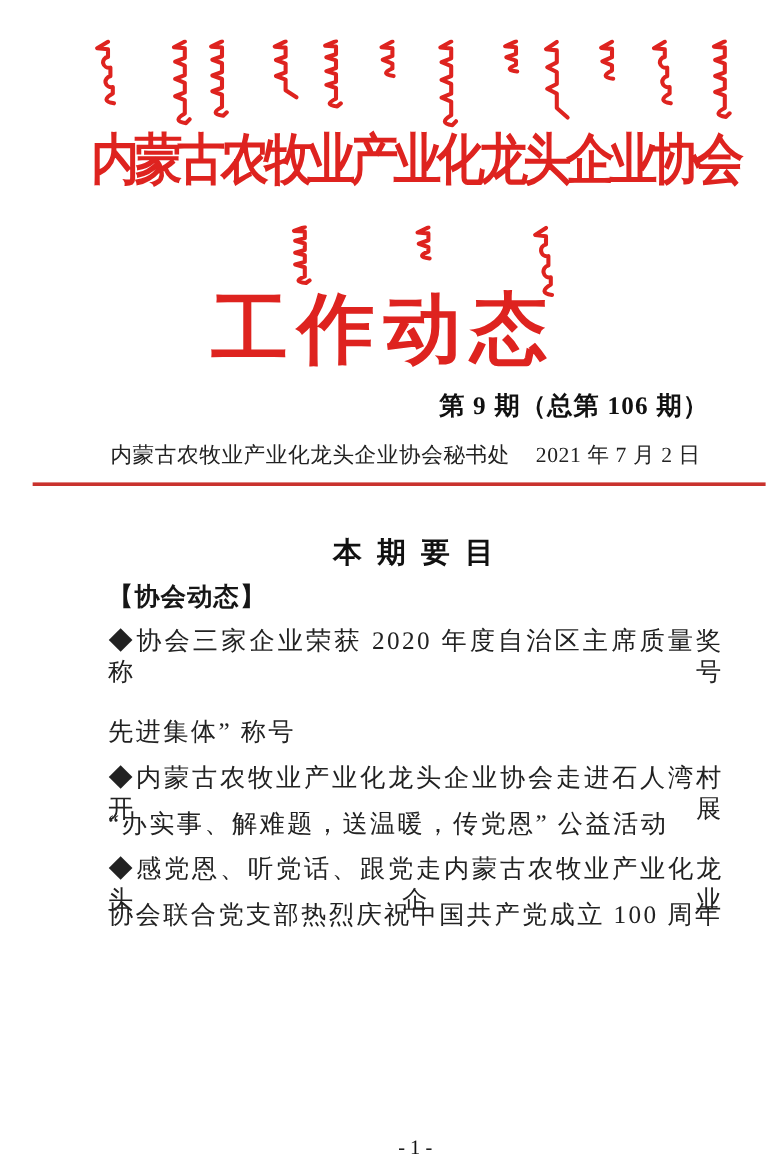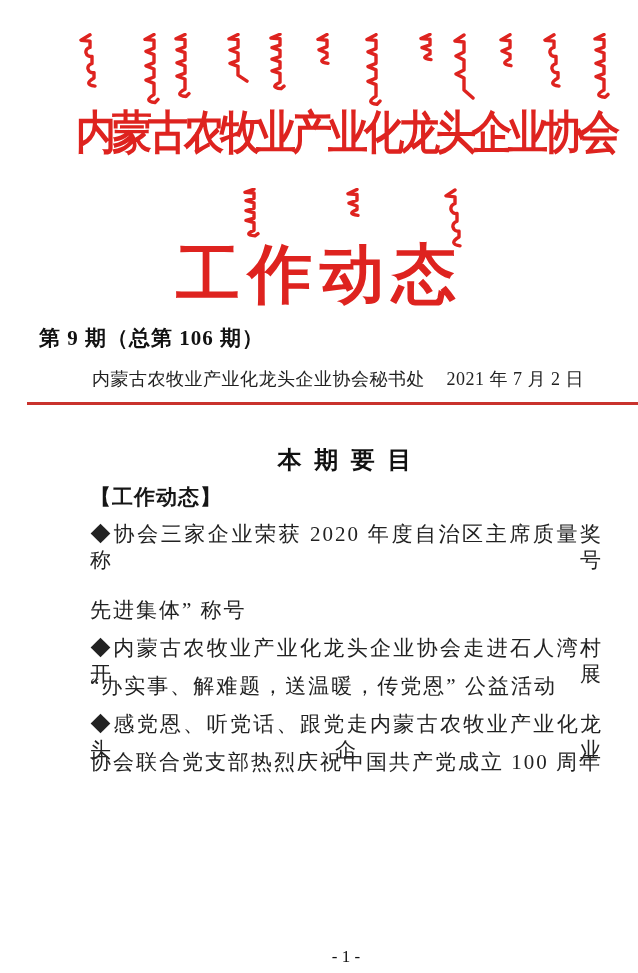--- a/index.html
+++ b/index.html
@@ -38,21 +38,21 @@
     font-weight: bold;
     font-size: 64px;
     letter-spacing: 8px;
     line-height: 70px;
     white-space: nowrap;
     font-family: "Liberation Serif", serif;
   }
 
   .issue-line {
     top: 324px; left: 0; width: 552px;
-    text-align: left;
+    text-align: right;
     color: #111111;
     font-weight: bold;
     font-size: 21px;
     letter-spacing: 1px;
     white-space: nowrap;
     padding-left: 12px;
   }
 
   .pub-line {
     top: 367px; left: 65px; width: 492px;
@@ -156,21 +156,21 @@
 
   <div class="abs pub-line">
     <span>内蒙古农牧业产业化龙头企业协会秘书处</span>
     <span>2021 年 7 月 2 日</span>
   </div>
 
   <div class="abs red-rule"></div>
 
   <div class="abs toc-heading">本 期 要 目</div>
 
-  <div class="abs section-label">【工作动态】</div>
+  <div class="abs section-label">【协会动态】</div>
 
   <div class="abs toc-line just" style="top:521px">◆协会三家企业荣获 2020 年度自治区主席质量奖称号</div>
   <div class="abs toc-line just" style="top:635px">◆内蒙古农牧业产业化龙头企业协会走进石人湾村开展</div>
   <div class="abs toc-line" style="top:597px">先进集体” 称号</div>
   <div class="abs toc-line" style="top:673px">“办实事、解难题，送温暖，传党恩” 公益活动</div>
   <div class="abs toc-line just" style="top:711px">◆感党恩、听党话、跟党走内蒙古农牧业产业化龙头企业</div>
   <div class="abs toc-line" style="top:749px">协会联合党支部热烈庆祝中国共产党成立 100 周年</div>
 
   <div class="abs page-number">- 1 -</div>
 

